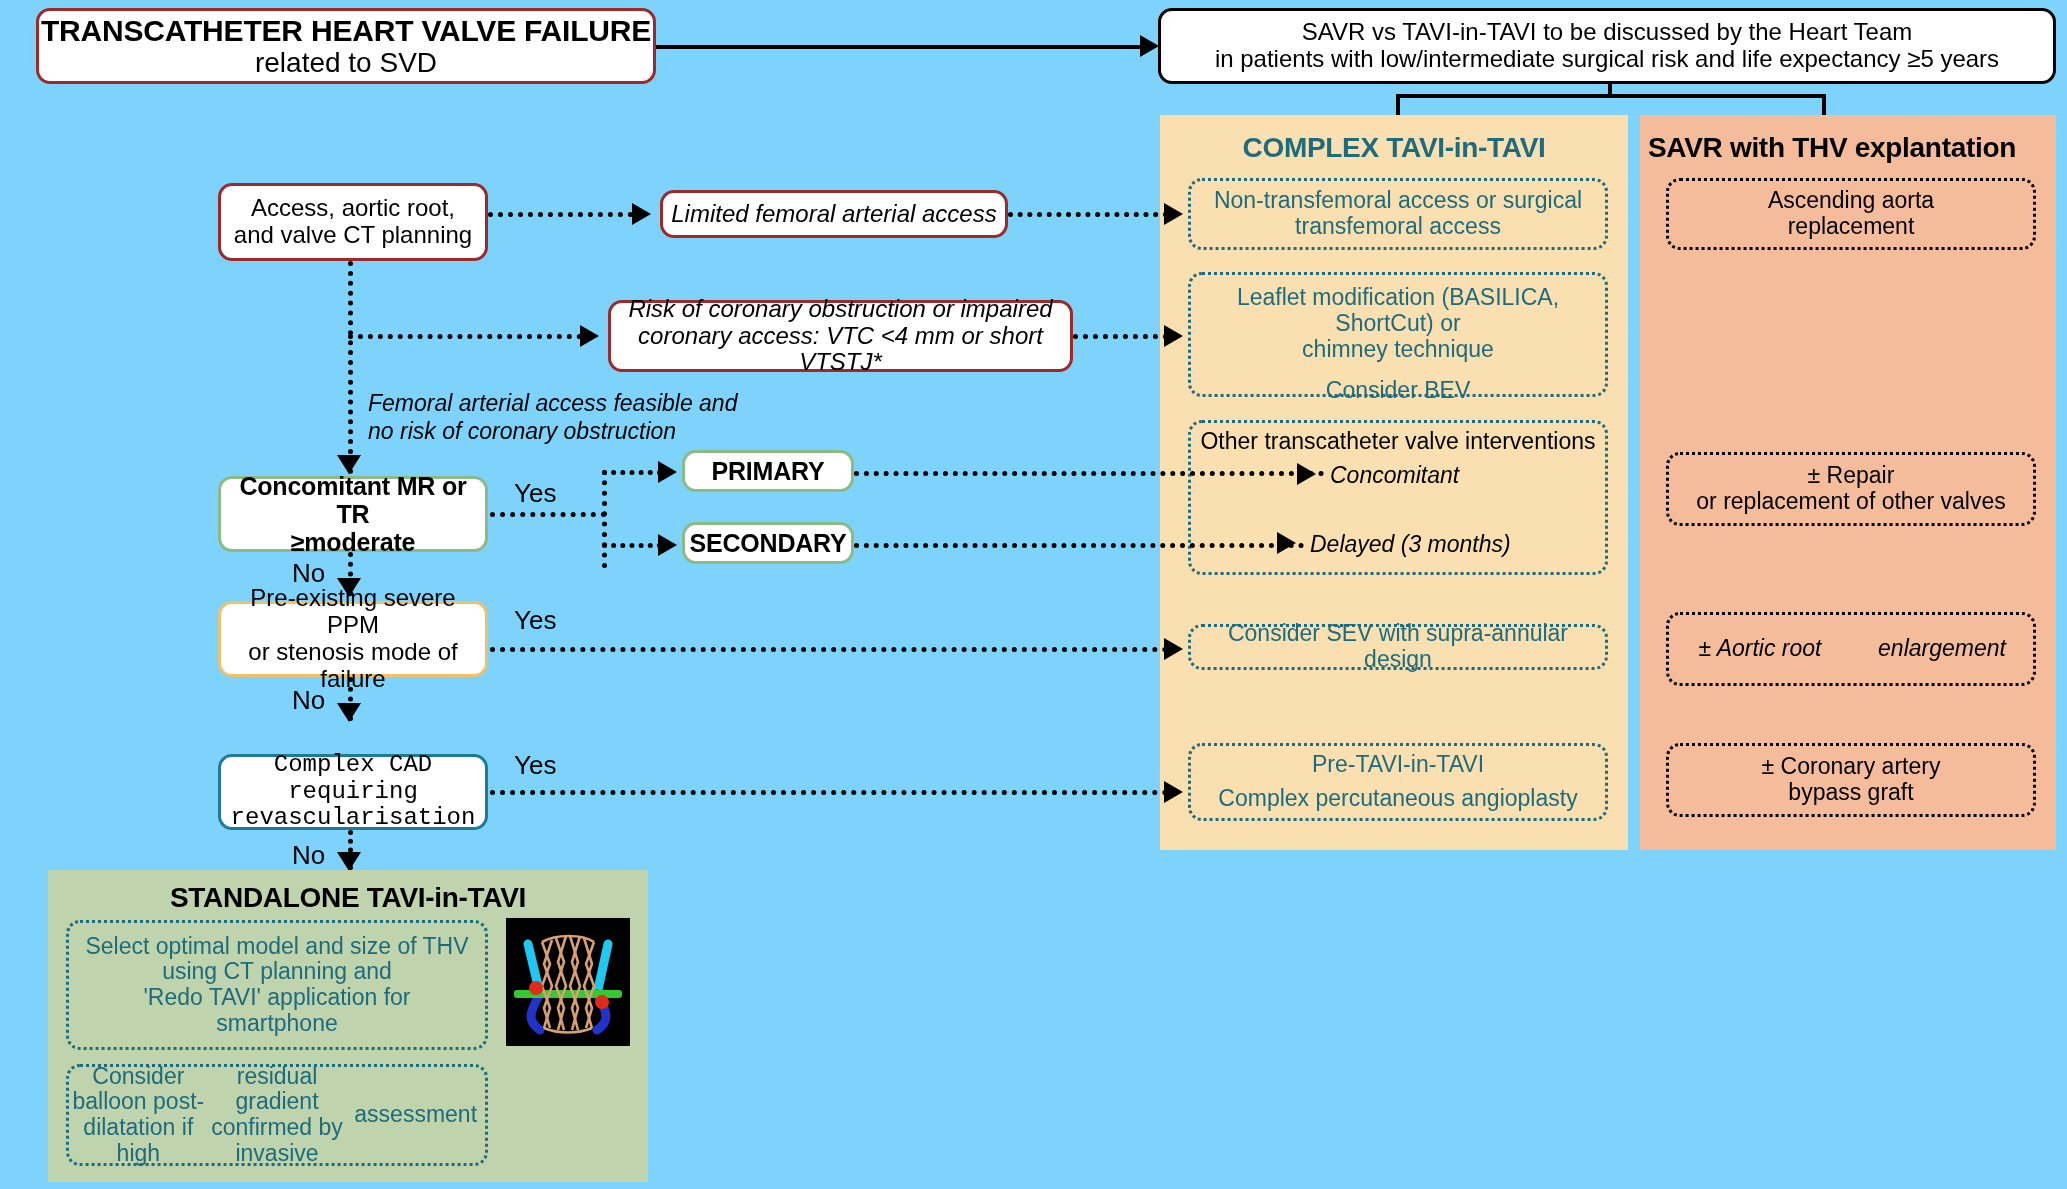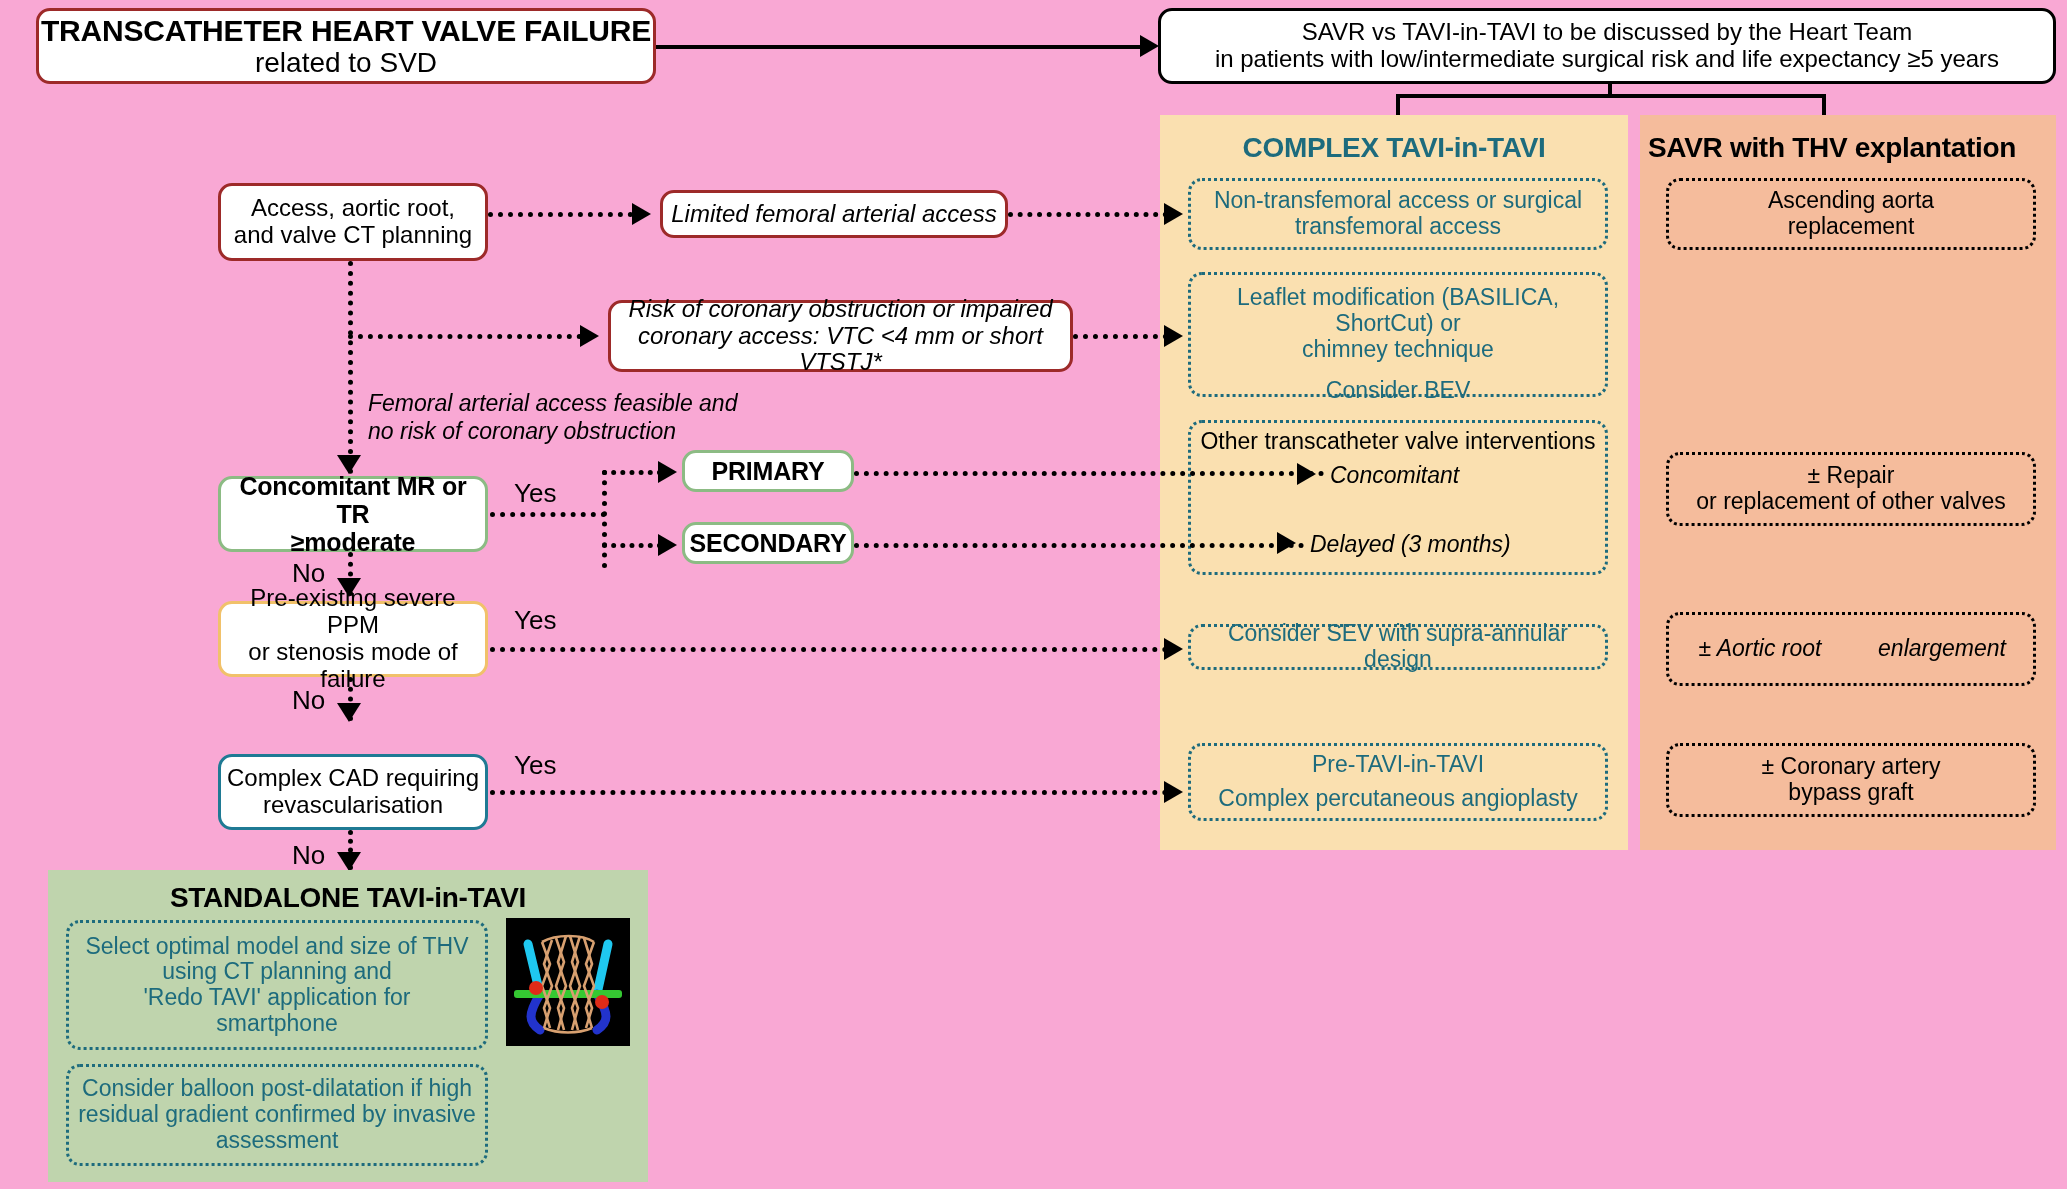--- a/index.html
+++ b/index.html
@@ -1,29 +1,29 @@
 <!DOCTYPE html>
 <html><head>
 <meta charset="utf-8">
 <style>
   html,body{margin:0;padding:0;background:#ffffff;}
   body{font-family:"Liberation Sans", sans-serif;}
-  #canvas{position:relative;width:2067px;height:1189px;background:#f9a8d4;overflow:hidden;}
+  #canvas{position:relative;width:2067px;height:1189px;background:#7dd3fc;overflow:hidden;}
 
   
   .node{position:absolute;box-sizing:border-box;display:flex;align-items:center;justify-content:center;text-align:center;}
   .node .txt{display:block;width:100%;line-height:1.12;}
 
   
   .box{border-radius:14px;background:#ffffff;}
   .bd-dark{border:3px solid #9d2a29;}
   .bd-black{border:3px solid #000000;}
   .bd-green{border:3px solid #8cbb84;}
   .bd-amber{border:3px solid #f1c16a;}
-  .bd-teal{border:3px solid #1f7a94;}
+  .bd-teal{border:3px solid #1f7a94;font-family:Liberation Mono, monospace;}
 
   
   .dotbox{border-radius:14px;background:transparent;}
   .dot-teal{border:3px dotted #1d6b7d;}
   .dot-black{border:3px dotted #000000;}
 
   
   .panel{position:absolute;box-sizing:border-box;}
   .panel-orange{background:#fae0b0;}
   .panel-salmon{background:#f5bc9c;}
@@ -216,21 +216,21 @@
   <div class="panel panel-green" style="left:48px;top:870px;width:600px;height:312px;"></div>
   <div class="hdr t-plain" style="left:48px;top:882px;width:600px;font-size:28px;">STANDALONE TAVI-in-TAVI</div>
 
   <div class="node dotbox dot-teal" style="left:66px;top:920px;width:422px;height:130px;flex-direction:column;">
     <span class="txt t-teal" style="font-size:23px;">Select optimal model and size of THV</span>
     <span class="txt t-teal" style="font-size:23px;">using CT planning and</span>
     <span class="txt t-teal" style="font-size:23px;">'Redo TAVI' application for</span>
     <span class="txt t-teal" style="font-size:23px;">smartphone</span>
   </div>
 
-  <div class="node dotbox dot-teal" style="left:66px;top:1064px;width:422px;height:102px;flex-direction:column;">
+  <div class="node dotbox dot-teal" style="left:66px;top:1064px;width:422px;height:102px;">
     <span class="txt t-teal" style="font-size:23px;">Consider balloon post-dilatation if high</span>
     <span class="txt t-teal" style="font-size:23px;">residual gradient confirmed by invasive</span>
     <span class="txt t-teal" style="font-size:23px;">assessment</span>
   </div>
 
   <div class="thumb" style="left:506px;top:918px;width:124px;height:128px;">
     <svg viewBox="0 0 124 128" width="124" height="128">
       <rect x="0" y="0" width="124" height="128" fill="#000"></rect>
 
       <path d="M22 26 L34 76" stroke="#1fc8f0" stroke-width="9" stroke-linecap="round" fill="none"></path>

